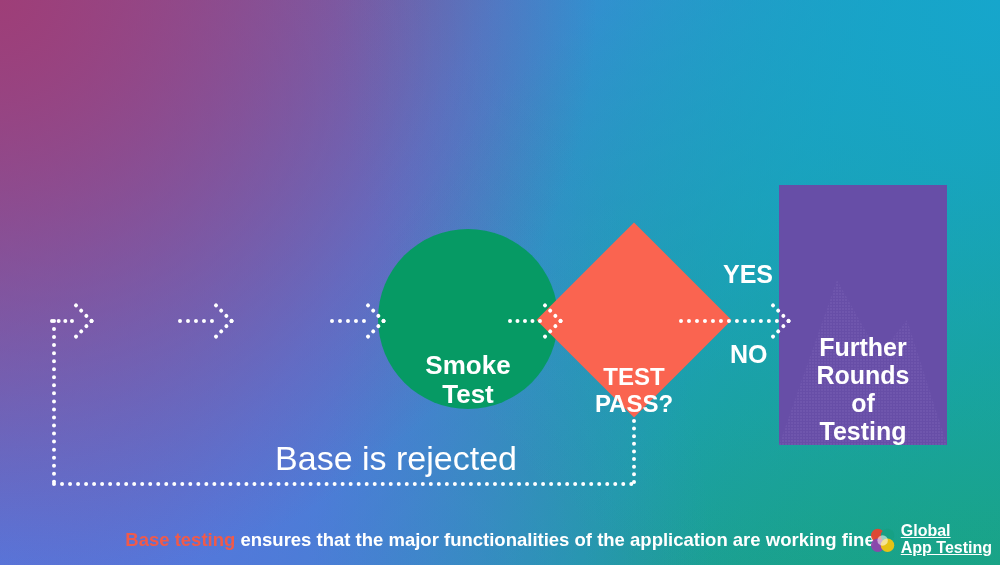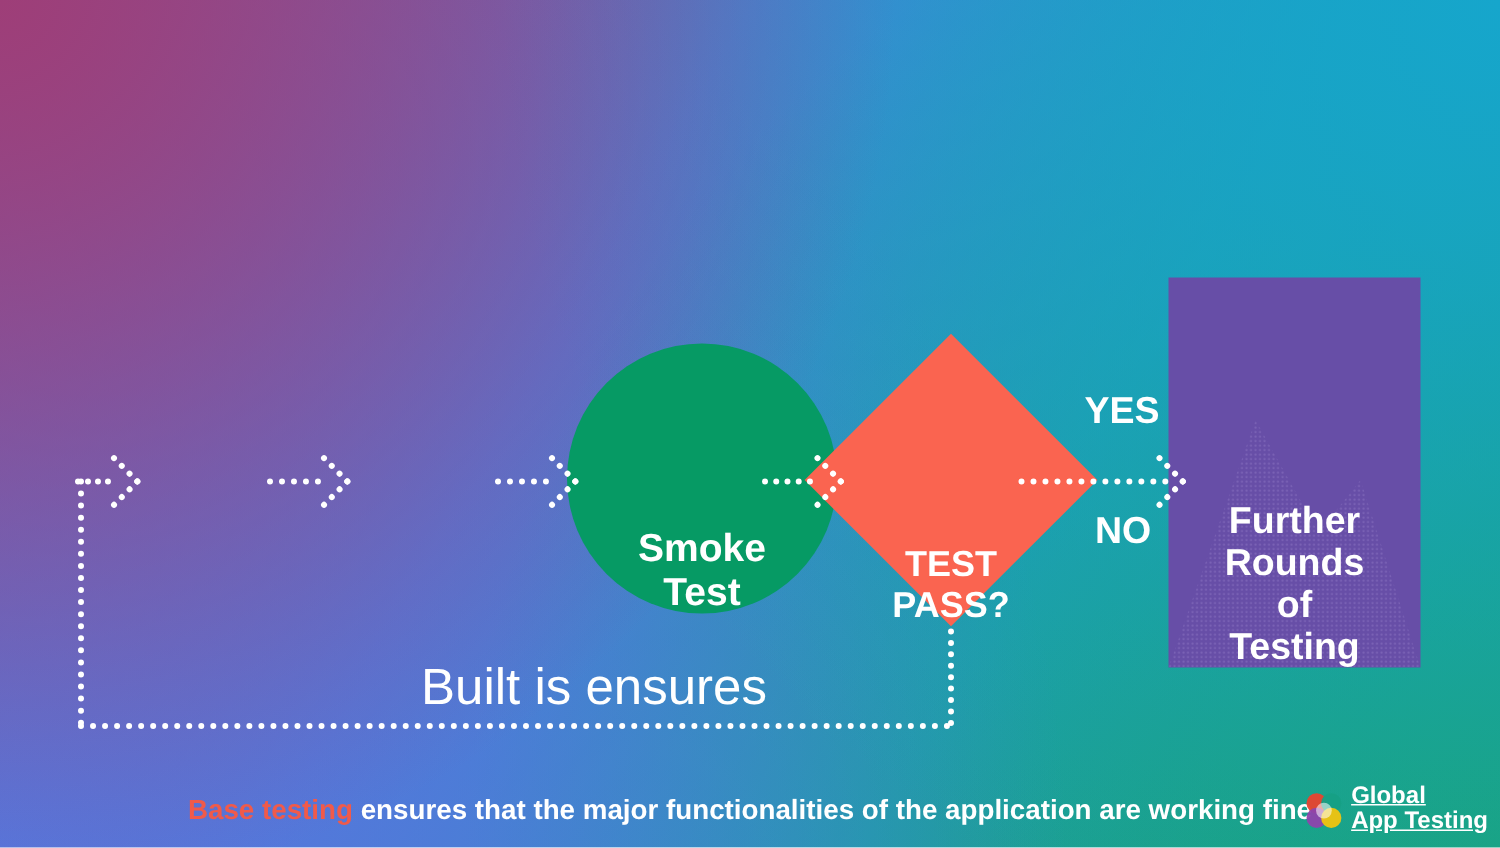--- a/index.html
+++ b/index.html
@@ -280,21 +280,21 @@
   <div class="arrow" id="arrow-smoke-test"></div>
   <div class="arrow-head" id="arrowhead-smoke-test"></div>
 
   <div class="arrow" id="arrow-yes-branch"></div>
   <div class="arrow-head" id="arrowhead-yes-branch"></div>
 
   <div class="loop-line" id="loop-vertical-right"></div>
   <div class="loop-line" id="loop-horizontal-bottom"></div>
   <div class="loop-line" id="loop-vertical-left"></div>
 
-  <div id="label-built-rejected">Built is ensures</div>
+  <div id="label-built-rejected">Base is rejected</div>
 
   <div id="caption-bar">
     <div id="caption-text">
       <span id="caption-highlight">Base testing</span><span> ensures that the major functionalities of the application are working fine</span>
     </div>
   </div>
 
   <div id="logo">
     <svg id="logo-mark" viewBox="0 0 40 40">
       <circle cx="13" cy="14" r="9" fill="#E8432F" opacity="0.95"></circle>

